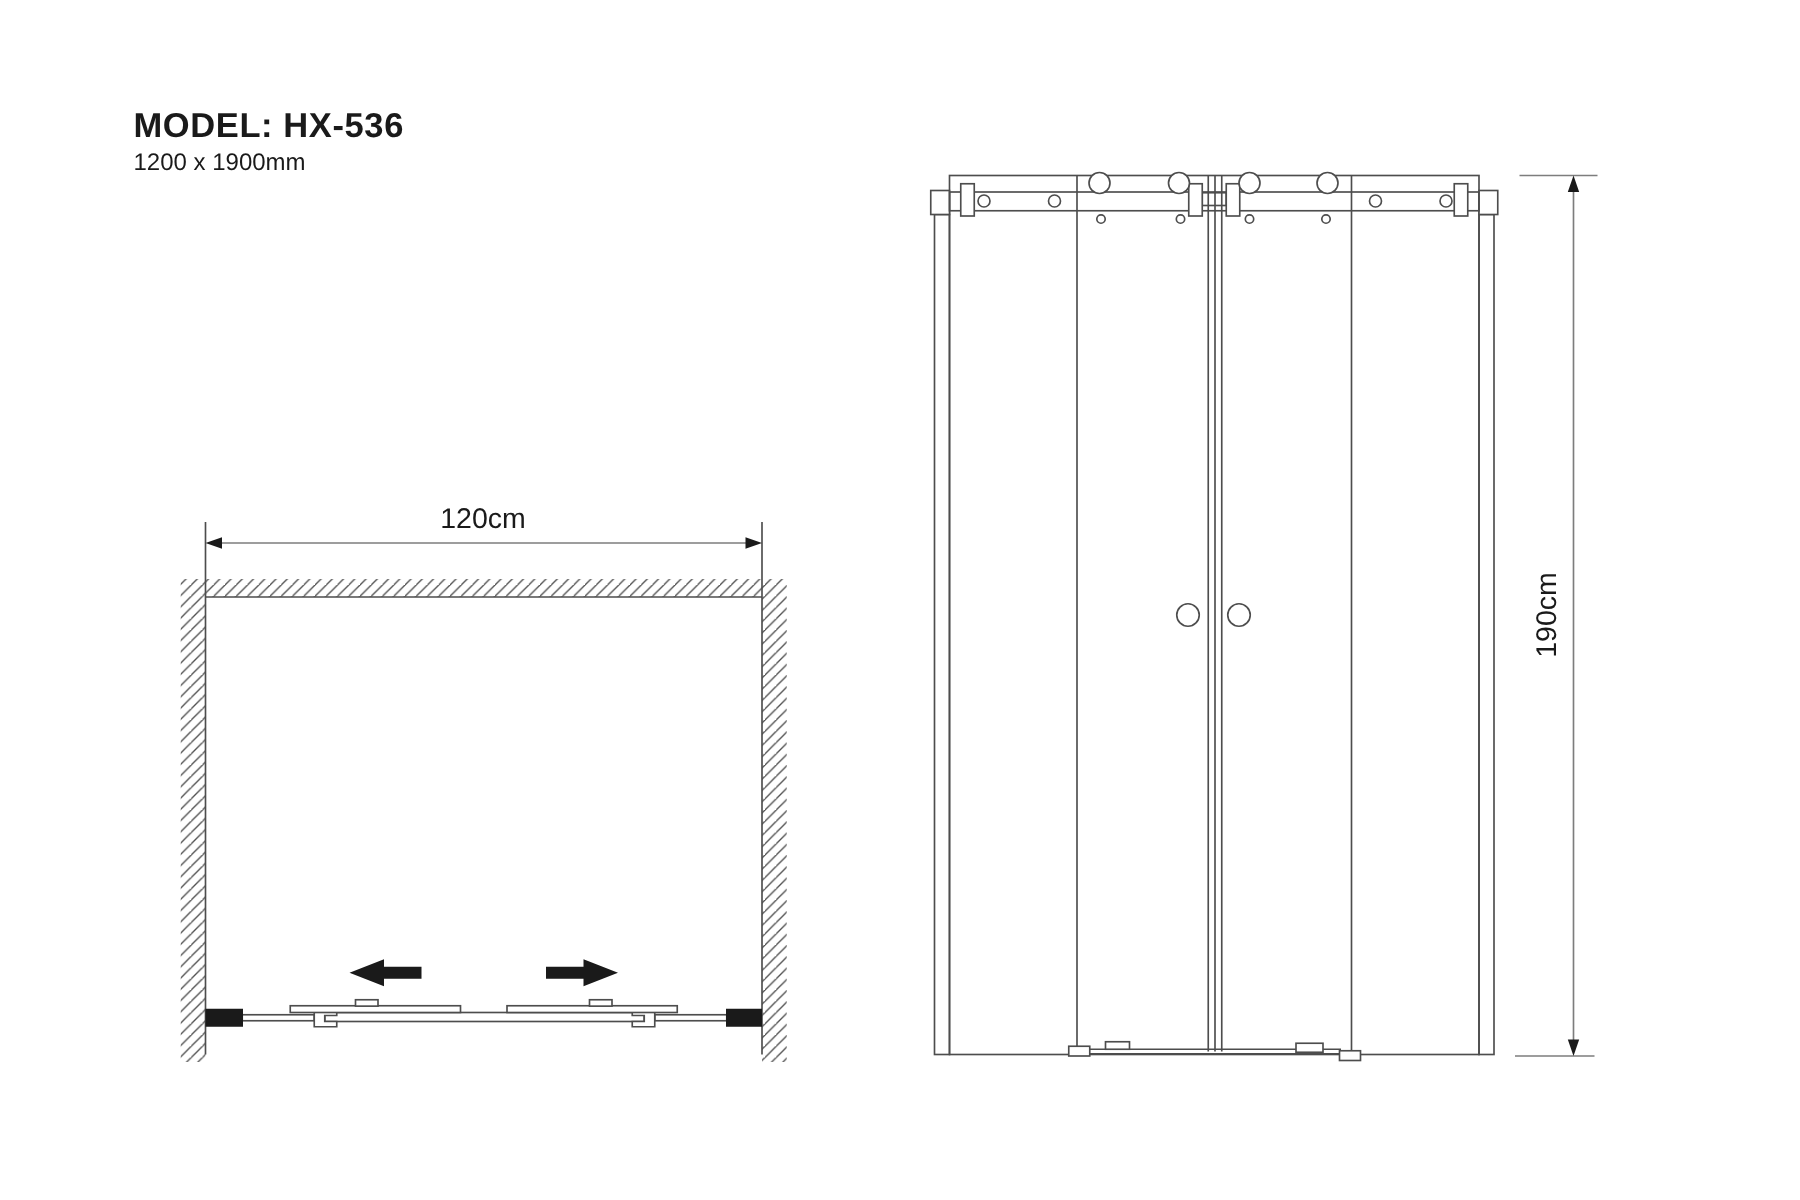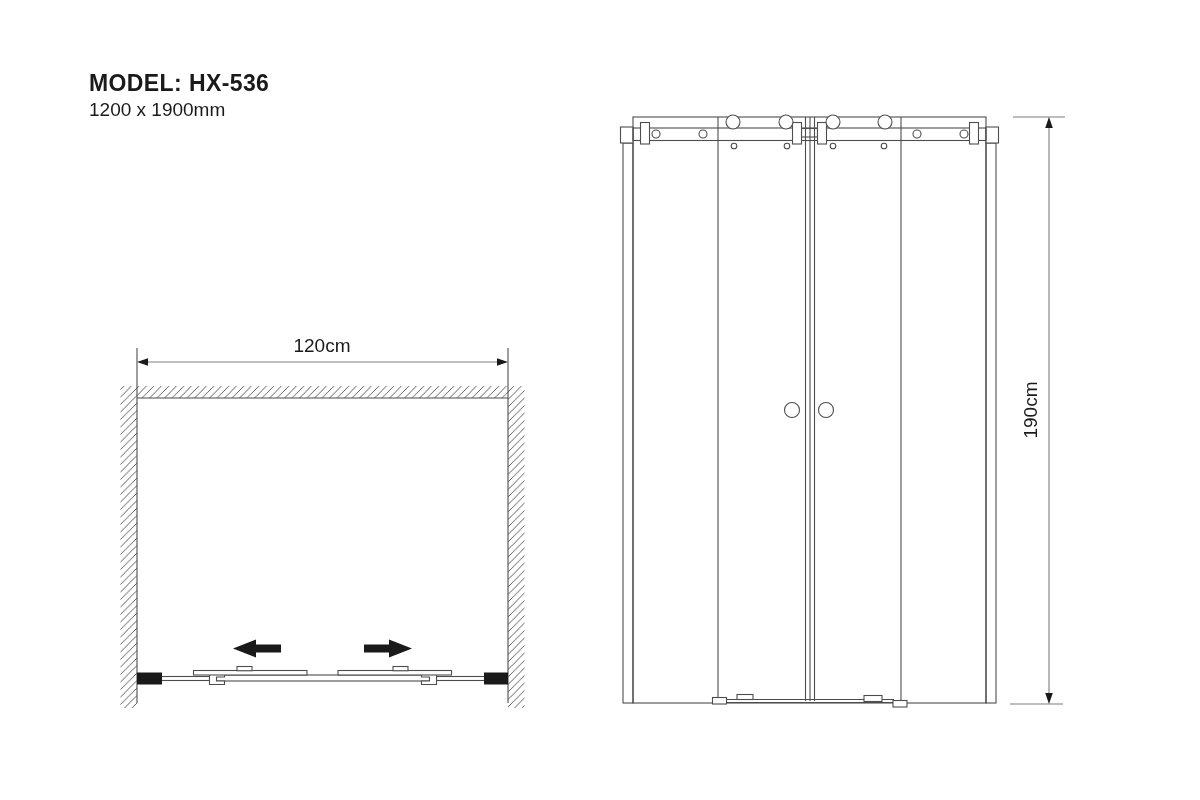--- a/index.html
+++ b/index.html
@@ -4,21 +4,21 @@
 <style>
   html,body { margin:0; padding:0; background:#fff; }
   .canvas {
     position:relative; width:1184px; height:800px;
     background: var(--background,#fff);
     font-family:"Liberation Sans", sans-serif;
     overflow:hidden;
   }
   .title-block { position:absolute; left:89px; top:71px; color:var(--text,#1a1a1a); }
   .title-model { font-size:23px; font-weight:bold; letter-spacing:.4px; line-height:1.1; }
-  .title-size  { font-size:19px; margin-top:4px; line-height:1.1; }
+  .title-size  { font-size:16px; margin-top:4px; line-height:1.1; }
   svg { position:absolute; left:0; top:0; }
   svg text { fill:var(--text,#1a1a1a); font-size:19px; font-family:"Liberation Sans", sans-serif; }
   .ln  { stroke:var(--line,#4d4d4d); fill:none; stroke-width:1.1; }
   .lnf { stroke:var(--line,#4d4d4d); fill:#ffffff; stroke-width:1.1; }
   .dim { stroke:var(--dim-line,#7d7d7d); fill:none; stroke-width:1.1; }
   .arr { fill:var(--ink,#1a1a1a); stroke:none; }
   .blk { fill:var(--ink,#1a1a1a); stroke:none; }
   .hln { stroke:var(--line,#4d4d4d); stroke-width:.9; }
   .hatch-fill { fill:url(#hatch); stroke:none; }
 </style>

